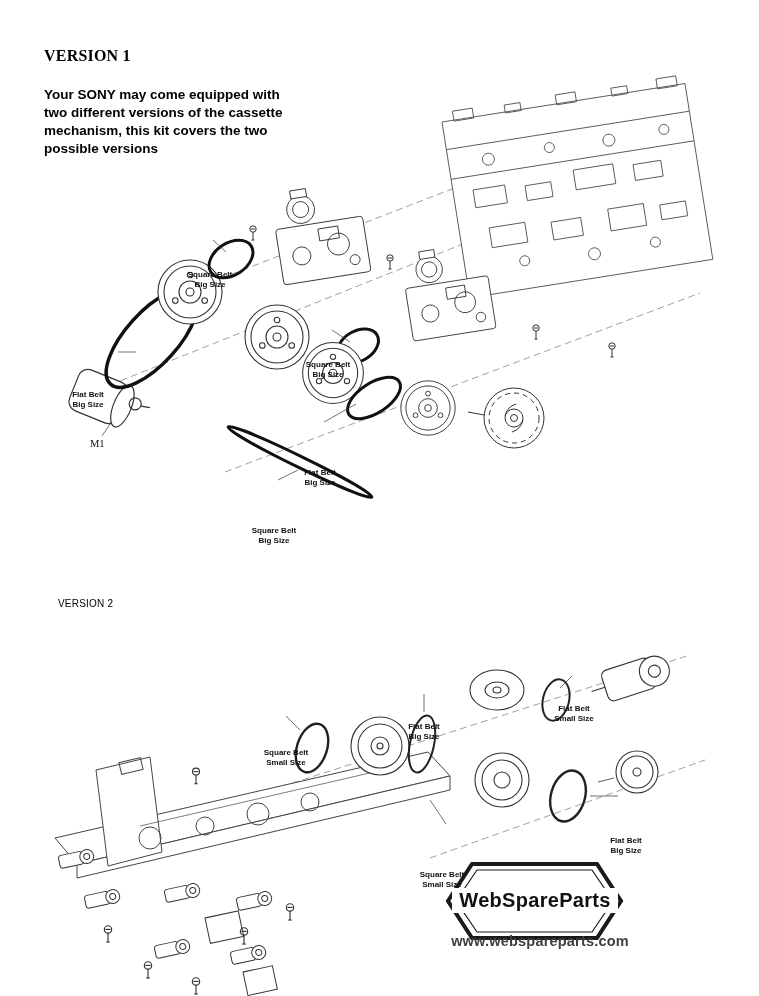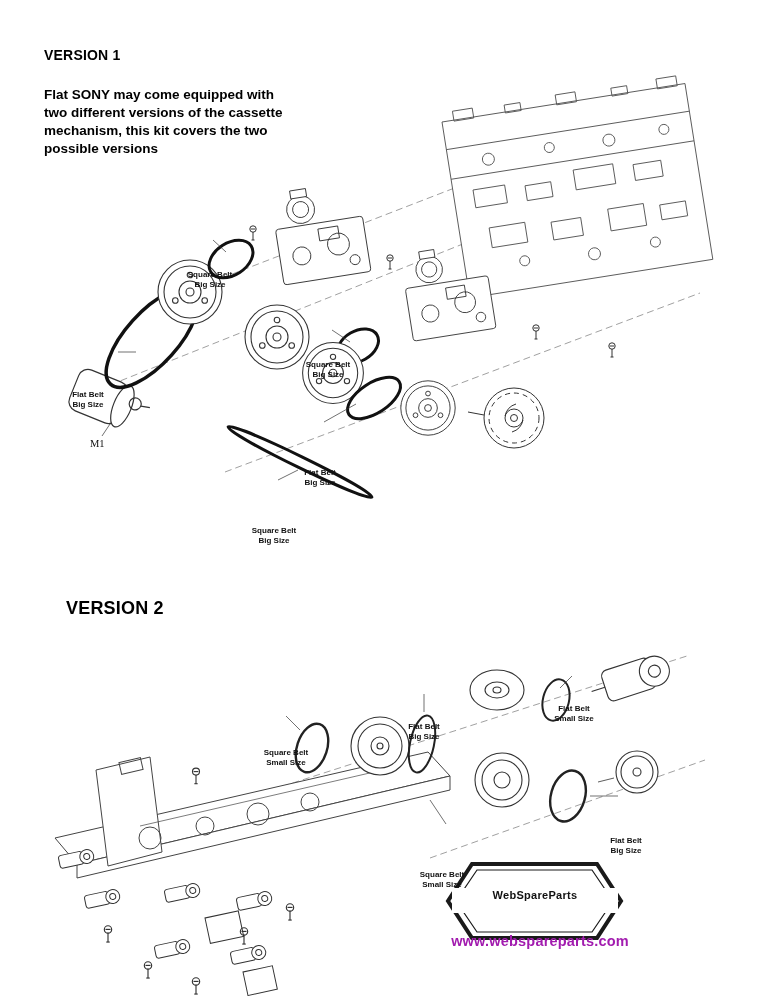--- a/index.html
+++ b/index.html
@@ -1,41 +1,41 @@
 <!DOCTYPE html>
 <html><head>
 <meta charset="utf-8">
 <style>
   html,body{margin:0;padding:0;}
   body{
     width:759px;height:996px;position:relative;background:#fff;
     font-family:"Liberation Sans", sans-serif;color:#000;overflow:hidden;
   }
-  .heading{position:absolute;font-weight:bold;font-size:14px;letter-spacing:.2px;}
-  .heading2{position:absolute;font-weight:bold;font-size:18px;letter-spacing:.2px;margin-left:8px;}
+  .heading{position:absolute;font-weight:bold;font-size:16px;letter-spacing:.2px;font-family:Liberation Serif, serif;}
+  .heading2{position:absolute;font-weight:normal;font-size:10px;letter-spacing:.2px;}
   .intro{
     position:absolute;left:44px;top:86px;width:280px;
     font-weight:bold;font-size:13.5px;line-height:1.34;white-space:pre-line;
   }
   .plabel{
     position:absolute;width:60px;text-align:center;
     font-size:8px;font-weight:bold;line-height:1.25;color:#111;margin-top:48px;
   }
   .plabel span{display:block;}
   .mlabel{
     position:absolute;font-size:10.5px;
     font-family:"Liberation Serif", serif;color:#111;
   }
   .brand{
     position:absolute;left:452px;top:889px;width:166px;text-align:center;
-    font-weight:bold;font-size:11px;letter-spacing:.3px;color:#111;
+    font-weight:bold;font-size:20px;letter-spacing:.3px;color:#111;
   }
   .website{
     position:absolute;left:420px;top:933px;width:240px;text-align:center;
-    font-weight:bold;font-size:14.5px;letter-spacing:.2px;color:#a21caf;
+    font-weight:bold;font-size:14.5px;letter-spacing:.2px;color:#404040;
   }
   svg{position:absolute;left:0;top:0;}
 </style>
 </head>
 <body>
 
 <svg width="759" height="996" viewBox="0 0 759 996">
   <defs>
     <g id="fw" stroke="#333" fill="#fff" stroke-width="1.1">
       <circle r="32"></circle>
@@ -227,21 +227,21 @@
   </g>
 
   <g stroke="#1a1a1a" fill="none">
     <polygon points="472,864 597,864 621,901 597,938 472,938 448,901" stroke-width="4"></polygon>
     <polygon points="477,870 592,870 613,901 592,932 477,932 456,901" stroke-width="1.2"></polygon>
     <rect x="452" y="888" width="166" height="25" fill="#fff" stroke="none"></rect>
   </g>
 </svg>
 
 <div class="heading" style="left:44px;top:47px">VERSION 1</div>
-<div class="intro">Flat SONY may come equipped with
+<div class="intro">Your SONY may come equipped with
 two different versions of the cassette
 mechanism, this kit covers the two
 possible versions</div>
 
 <div class="plabel" style="left:180px;top:222px">
   <span>Square Belt</span>
   <span>Big Size</span>
 </div>
 <div class="plabel" style="left:58px;top:342px">
   <span>Flat Belt</span>

